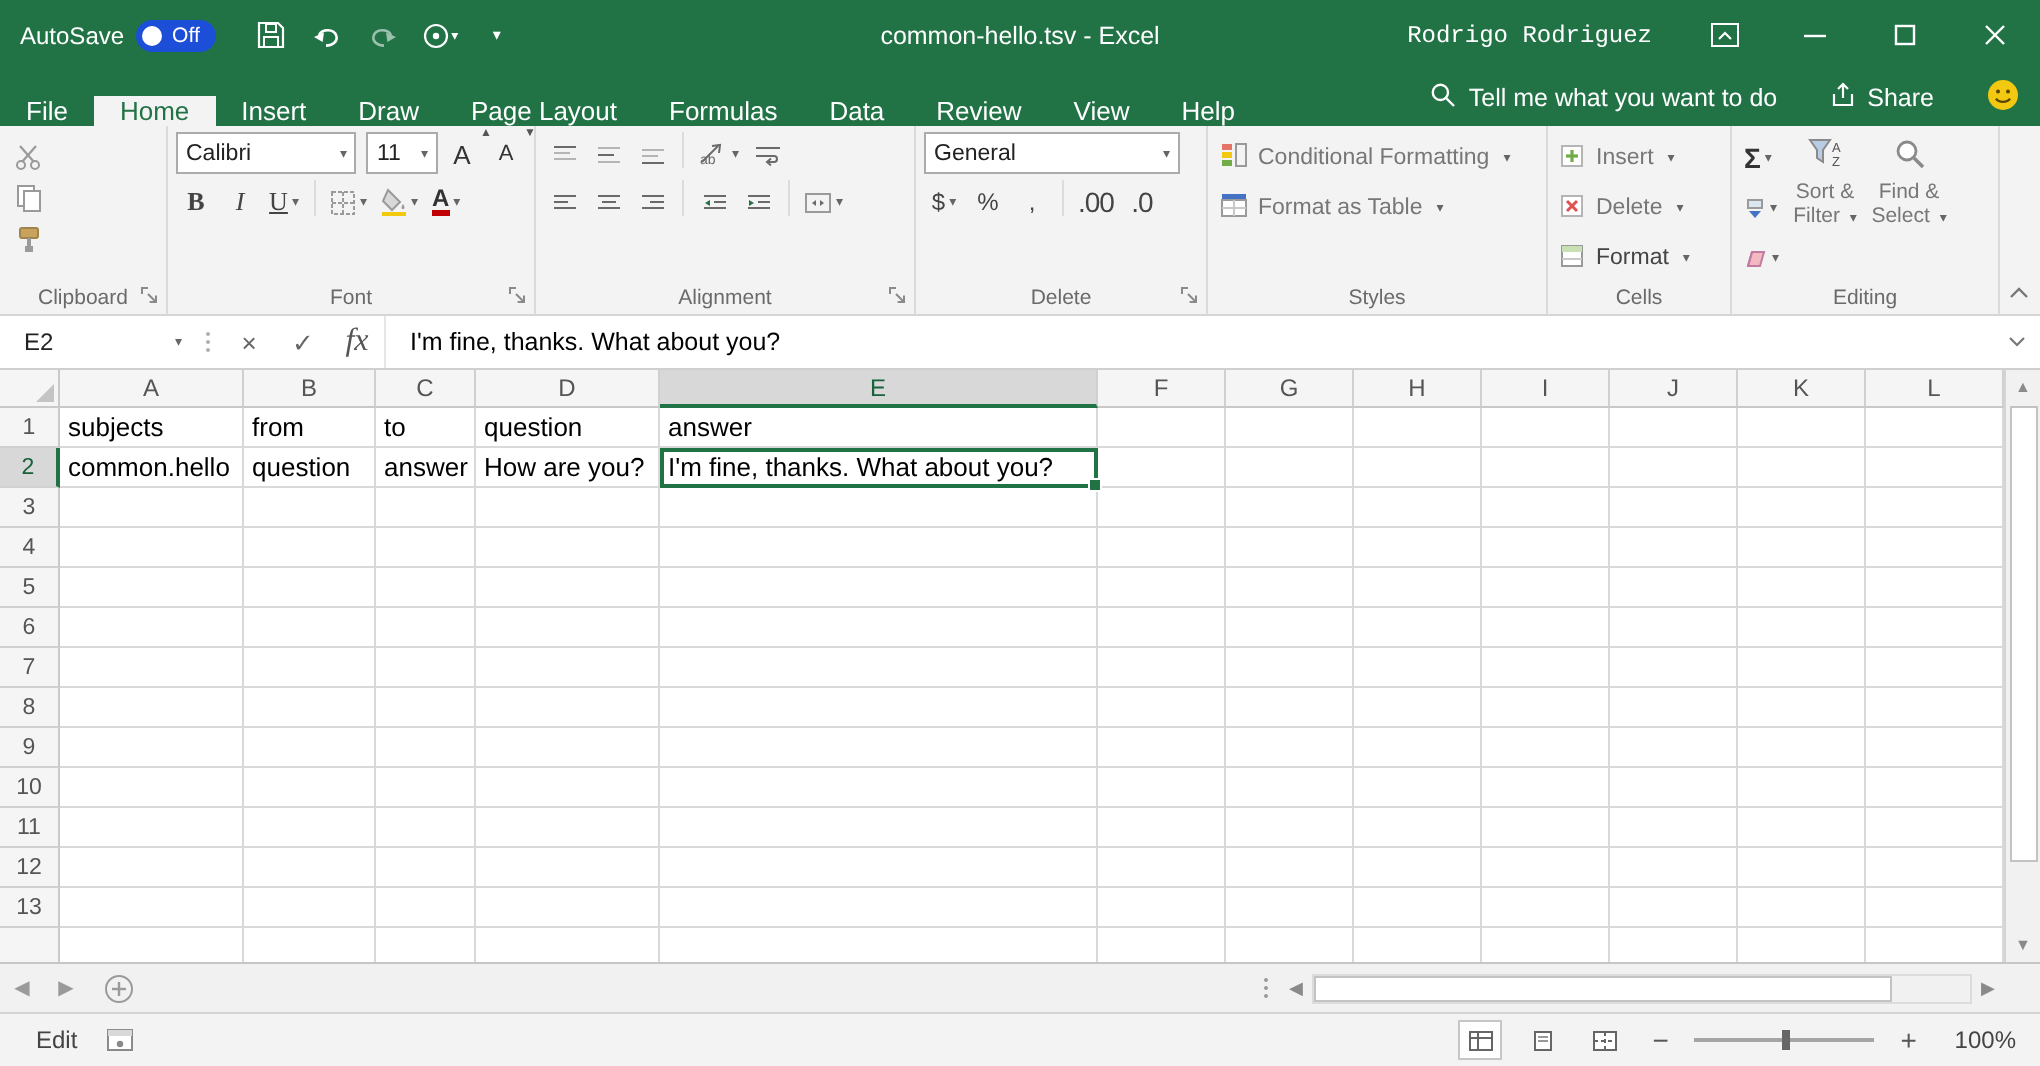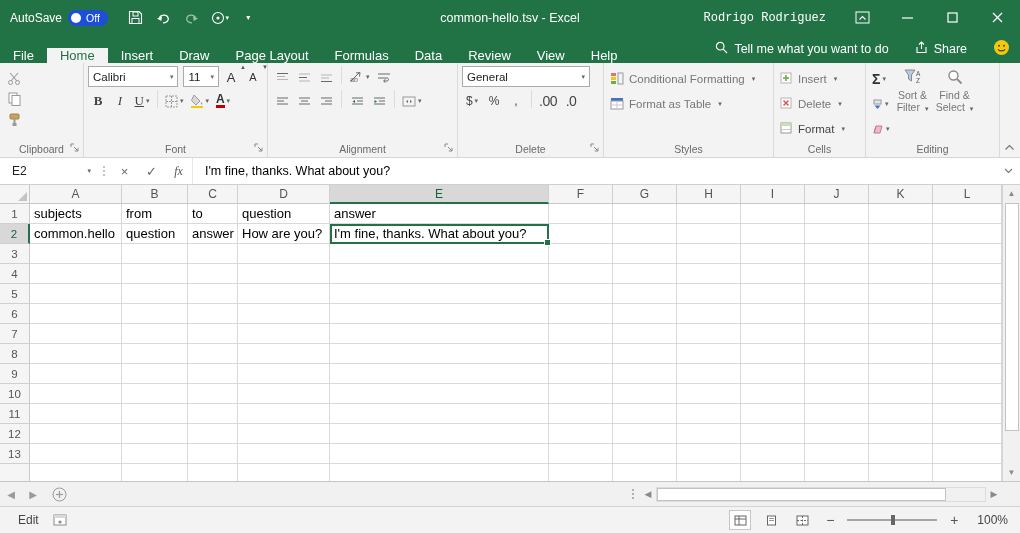--- a/index.html
+++ b/index.html
@@ -82,21 +82,21 @@
   .blabel { font-size:10.5px; text-align:center; line-height:1.15; margin-top:2px; }
   .collapse-ribbon { position:absolute; right:5px; bottom:4px; }
 
   
   .fbar { height:27px; background:#fff; display:flex; align-items:stretch; border-bottom:1px solid #cfcfcf; }
   .namebox { width:97px; display:flex; align-items:center; padding:0 6px 0 12px; font-size:12px; color:#222; }
   .namebox .dd { margin-left:auto; }
   .dots3 { display:flex; flex-direction:column; gap:2px; justify-content:center; align-items:center; width:14px; }
   .dots3 i { width:2px; height:2px; background:#aeaeae; border-radius:50%; }
   .fbtn { width:27px; display:flex; align-items:center; justify-content:center; color:#666; font-size:13px; }
-  .fx { font-style:italic; font-family:"Liberation Serif", serif; font-size:12px; color:#555; }
+  .fx { font-style:italic; font-family:"Liberation Serif", serif; font-size:16px; color:#555; }
   .fvalue { flex:1; display:flex; align-items:center; font-size:12.5px; color:#000; padding-left:12px; border-left:1px solid #e6e6e6; }
   .fexpand { width:24px; display:flex; align-items:center; justify-content:center; }
 
   
   .grid-wrap { height:296px; display:flex; position:relative; }
   .grid-main { flex:1; overflow:hidden; }
   .hdr-row { display:flex; height:19px; }
   .corner { width:30px; min-width:30px; height:19px; background:#f5f5f5; border-right:1px solid #c9c9c9; border-bottom:1px solid #c9c9c9; position:relative; }
   .corner::after { content:""; position:absolute; right:2px; bottom:2px; border-left:9px solid transparent; border-bottom:9px solid #c4c4c4; }
   .col-hs { display:flex; flex:1; }

